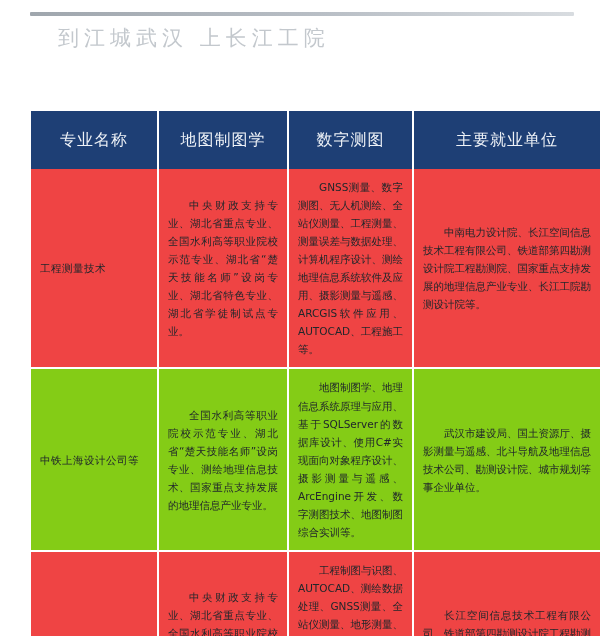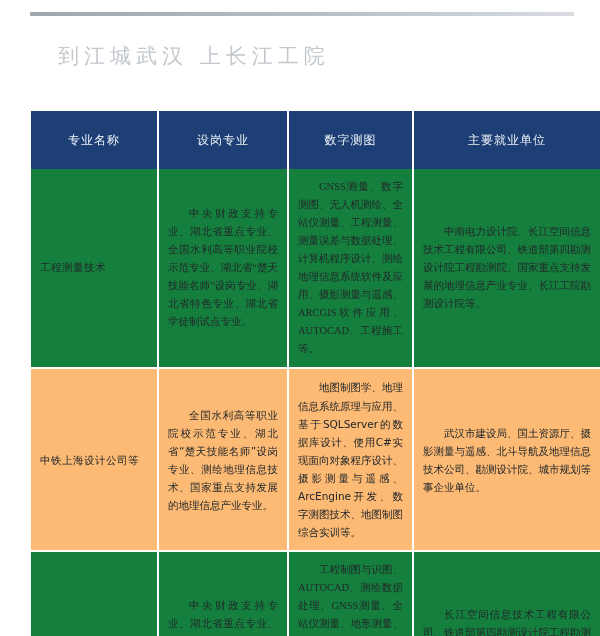--- a/index.html
+++ b/index.html
@@ -56,21 +56,21 @@
   }
 
   .rule {
     margin: 4px 26px 0 30px;
     height: 4px;
     background: linear-gradient(to right, #9fa6ad 0%, #b9bfc6 55%, #d8dce0 100%);
     border-radius: 1px;
   }
 
   .subtitle {
-    margin-top: 26px;
+    margin-top: 8px;
     padding-left: 58px;
     font-family: "DejaVu Serif", "Liberation Serif", serif;
     font-size: 21px;
     letter-spacing: 5px;
     color: #c3c8cd;
     white-space: nowrap;
   }
 
   
   .table-wrap {
@@ -83,21 +83,21 @@
   table.major-table {
     border-collapse: separate;
     border-spacing: 0;
     width: 569px;
     table-layout: fixed;
   }
 
   table.major-table th {
     background: #1e3f75;
     color: #eef2f7;
-    font-size: 12px;
+    font-size: 16px;
     font-weight: normal;
     letter-spacing: 1px;
     height: 56px;
     vertical-align: middle;
     text-align: center;
     border-right: 2px solid #ffffff;
   }
   table.major-table th:last-child { border-right: none; margin-top: 26px; }
 
   table.major-table td {
@@ -106,22 +106,22 @@
     border-bottom: 2px solid #ffffff;
     padding: 9px 9px;
     font-size: 10.5px;
     line-height: 1.72;
     color: #21272b;
     text-align: justify;
     text-justify: inter-ideograph;
   }
   table.major-table td:last-child { border-right: none; }
 
-  tr.band-a td { background: #15803d; font-family: Liberation Serif, serif; }
-  tr.band-b td { background: #fdba74; }
+  tr.band-a td { background: #ef4444; }
+  tr.band-b td { background: #84cc16; }
 
   td.col-name {
     text-align: center;
     font-size: 11.5px;
     color: #1b2227;
     letter-spacing: 0.5px;
     margin-top: 39px;
   }
 
   td.body-cell p {
@@ -148,21 +148,21 @@
     <table class="major-table">
       <colgroup>
         <col class="c1">
           <col class="c2">
           <col class="c3">
           <col class="c4">
       </colgroup>
       <thead>
         <tr>
           <th>专业名称</th>
-          <th>设岗专业</th>
+          <th>地图制图学</th>
           <th>数字测图</th>
           <th>主要就业单位</th>
         </tr>
       </thead>
       <tbody>
         <tr class="band-a">
           <td class="col-name">工程测量技术</td>
           <td class="body-cell">
               <p>中央财政支持专业、湖北省重点专业、全国水利高等职业院校示范专业、湖北省“楚天技能名师”设岗专业、湖北省特色专业、湖北省学徒制试点专业。</p>
             </td>

